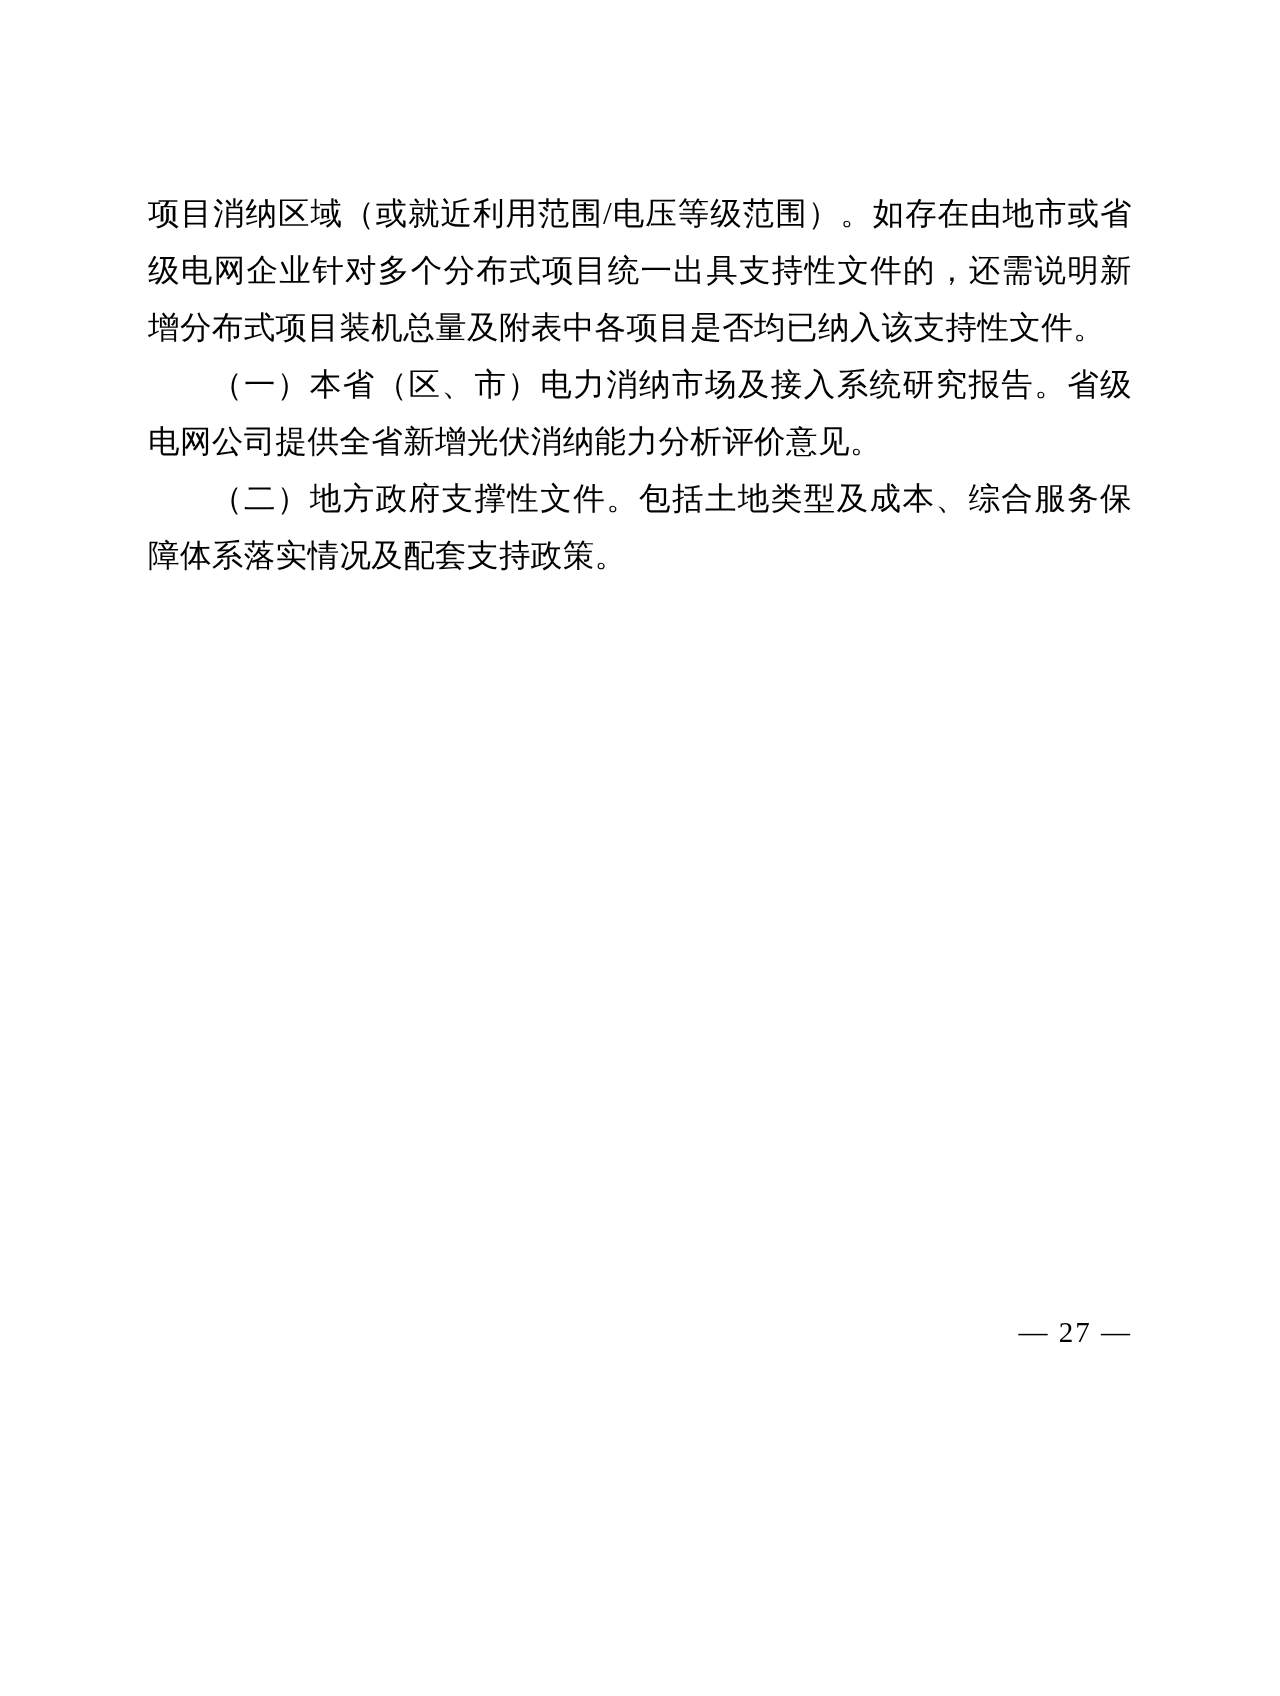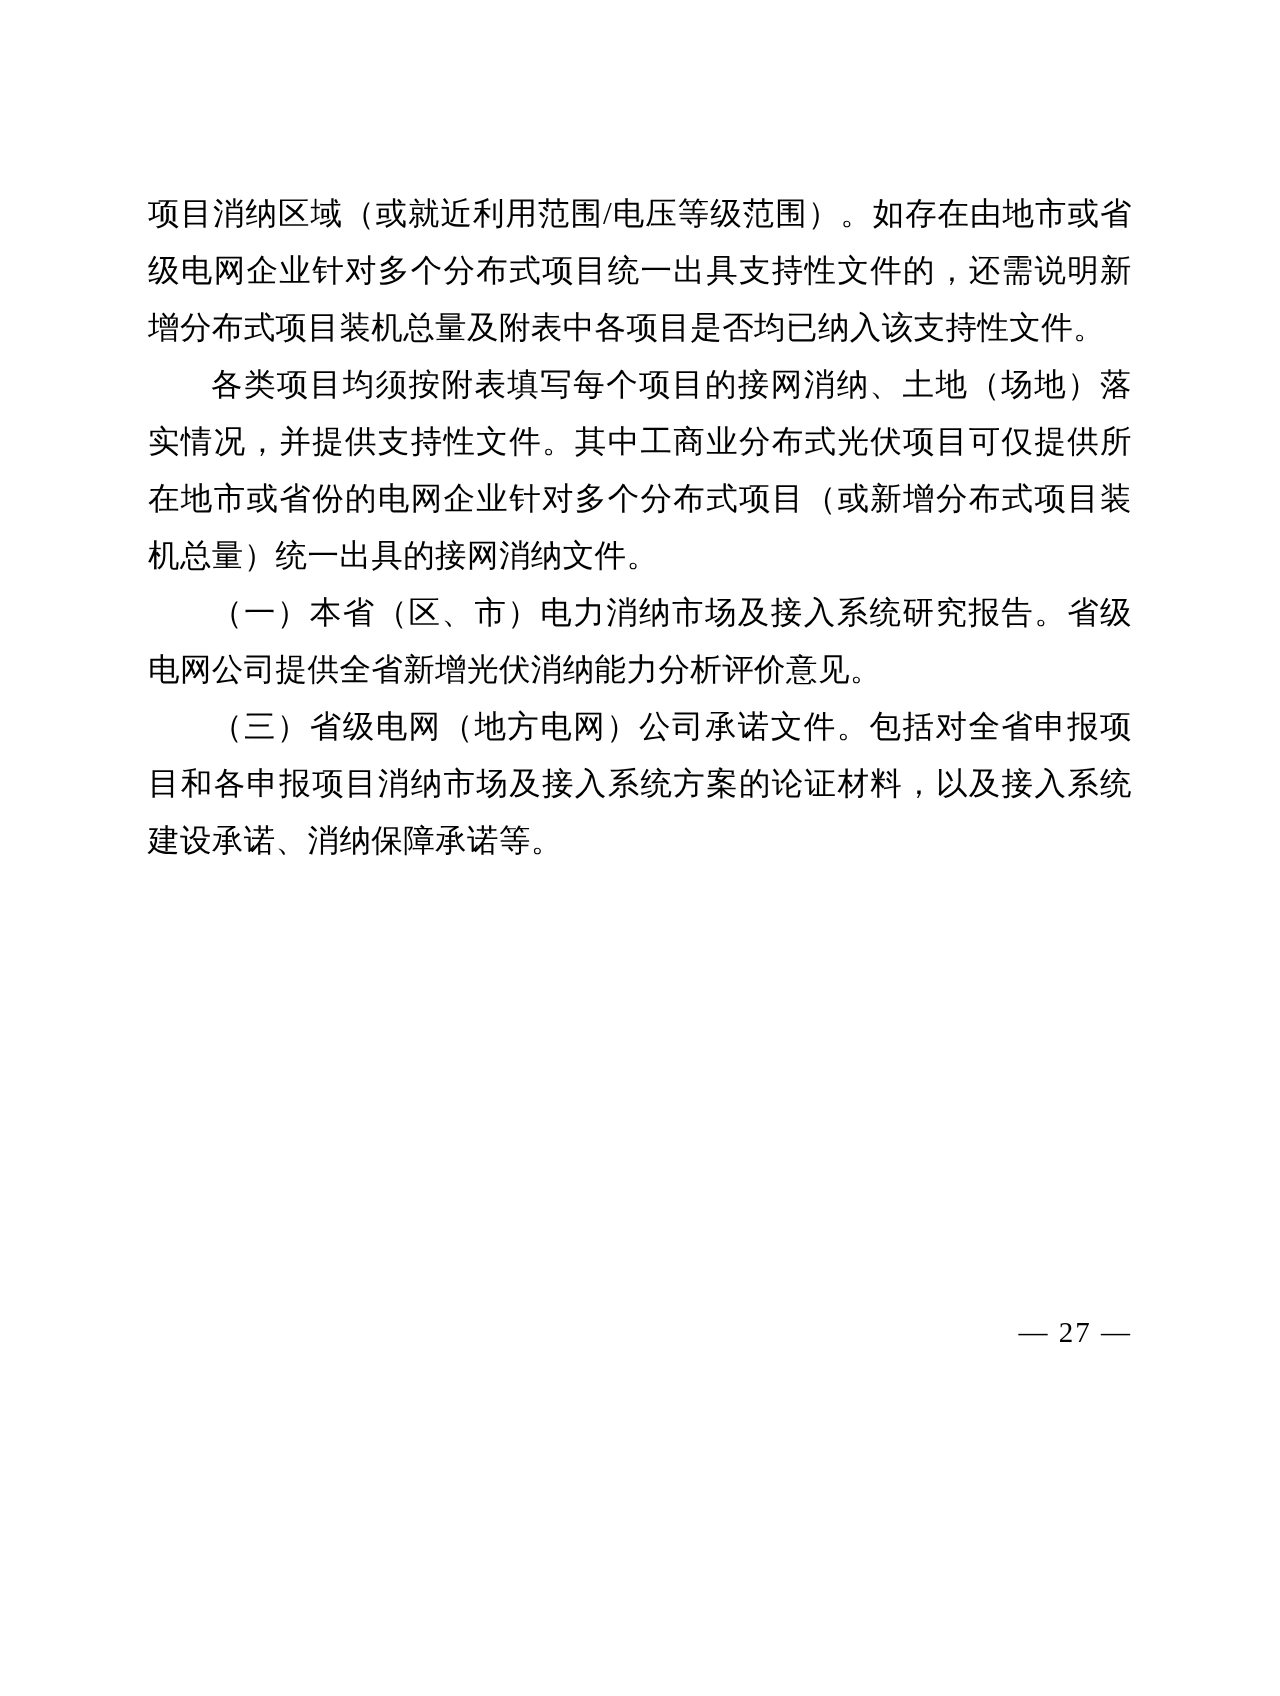--- a/index.html
+++ b/index.html
@@ -51,18 +51,17 @@
     letter-spacing: 2px;
     font-family: Liberation Serif, serif;
   }
 </style>
 </head>
 <body>
 
 <div class="page">
   <div class="doc-body">
     <p class="noindent">项目消纳区域（或就近利用范围/电压等级范围）。如存在由地市或省级电网企业针对多个分布式项目统一出具支持性文件的，还需说明新增分布式项目装机总量及附表中各项目是否均已纳入该支持性文件。</p>
-    <p class="indent">各类项目均须按附表填写每个项目的接网消纳、土地（场地）落实情况，并提供支持性文件。其中工商业分布式光伏项目可仅提供所在地市或省份的电网企业针对多个分布式项目（或新增分布式项目装机总量）统一出具的接网消纳文件。</p>
     <p class="indent">（一）本省（区、市）电力消纳市场及接入系统研究报告。省级电网公司提供全省新增光伏消纳能力分析评价意见。</p>
-    <p class="indent">（三）省级电网（地方电网）公司承诺文件。包括对全省申报项目和各申报项目消纳市场及接入系统方案的论证材料，以及接入系统建设承诺、消纳保障承诺等。</p>
+    <p class="indent">（二）地方政府支撑性文件。包括土地类型及成本、综合服务保障体系落实情况及配套支持政策。</p>
   </div>
   <div class="footer">— 27 —</div>
 </div>
 
 </body></html>

